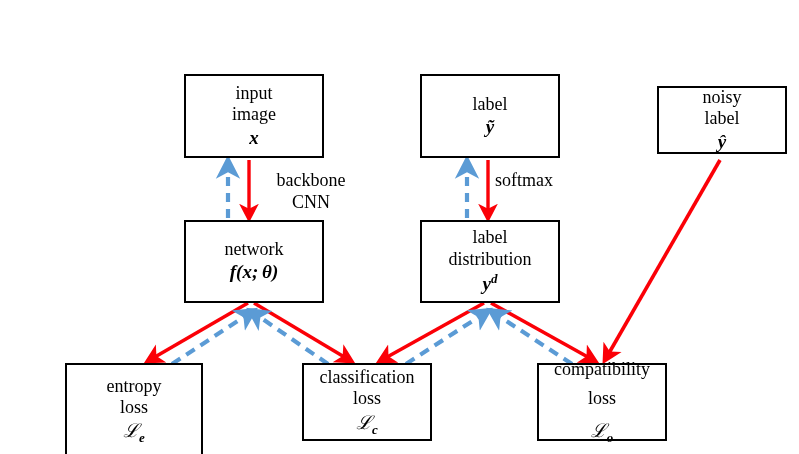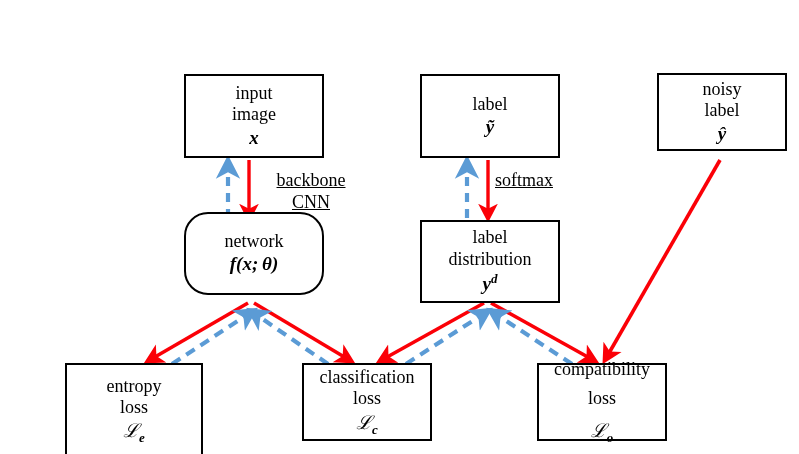--- a/index.html
+++ b/index.html
@@ -56,21 +56,20 @@
     font-weight: normal;
   }
   .edge-label {
     position: absolute;
     font-size: 18px;
     color: #000000;
     text-align: center;
     line-height: 1.2;
     white-space: nowrap;
     z-index: 4;
-    text-decoration: underline;
   }
   svg.wires {
     position: absolute;
     left: 0;
     top: 0;
     width: 799px;
     height: 454px;
     z-index: 1;
     overflow: visible;
   }
@@ -121,36 +120,36 @@
     <span class="ln">input</span>
     <span class="ln">image</span>
     <span class="ln sym">x</span>
   </div>
 
   <div class="node" style="left:388px; top:74px; width:140px; height:84px;">
     <span class="ln">label</span>
     <span class="ln sym">ỹ</span>
   </div>
 
-  <div class="node" style="left:625px; top:73px; width:130px; height:78px;">
+  <div class="node" style="left:625px; top:86px; width:130px; height:68px;">
     <span class="ln">noisy</span>
     <span class="ln">label</span>
     <span class="ln sym">ŷ</span>
   </div>
 
   <div class="edge-label" style="left:231px; top:170px; width:96px;">
     <div>backbone</div>
     <div>CNN</div>
   </div>
 
   <div class="edge-label" style="left:452px; top:170px; width:80px;">
     <div>softmax</div>
   </div>
 
-  <div class="node" style="left:152px; top:212px; width:140px; height:83px;border-radius:24px;">
+  <div class="node" style="left:152px; top:220px; width:140px; height:83px;">
     <span class="ln">network</span>
     <span class="ln sym">
       <span>f</span><span>(</span><span>x</span><span>;</span> <span>θ</span><span>)</span>
     </span>
   </div>
 
   <div class="node" style="left:388px; top:220px; width:140px; height:83px;">
     <span class="ln">label</span>
     <span class="ln">distribution</span>
     <span class="ln sym">

